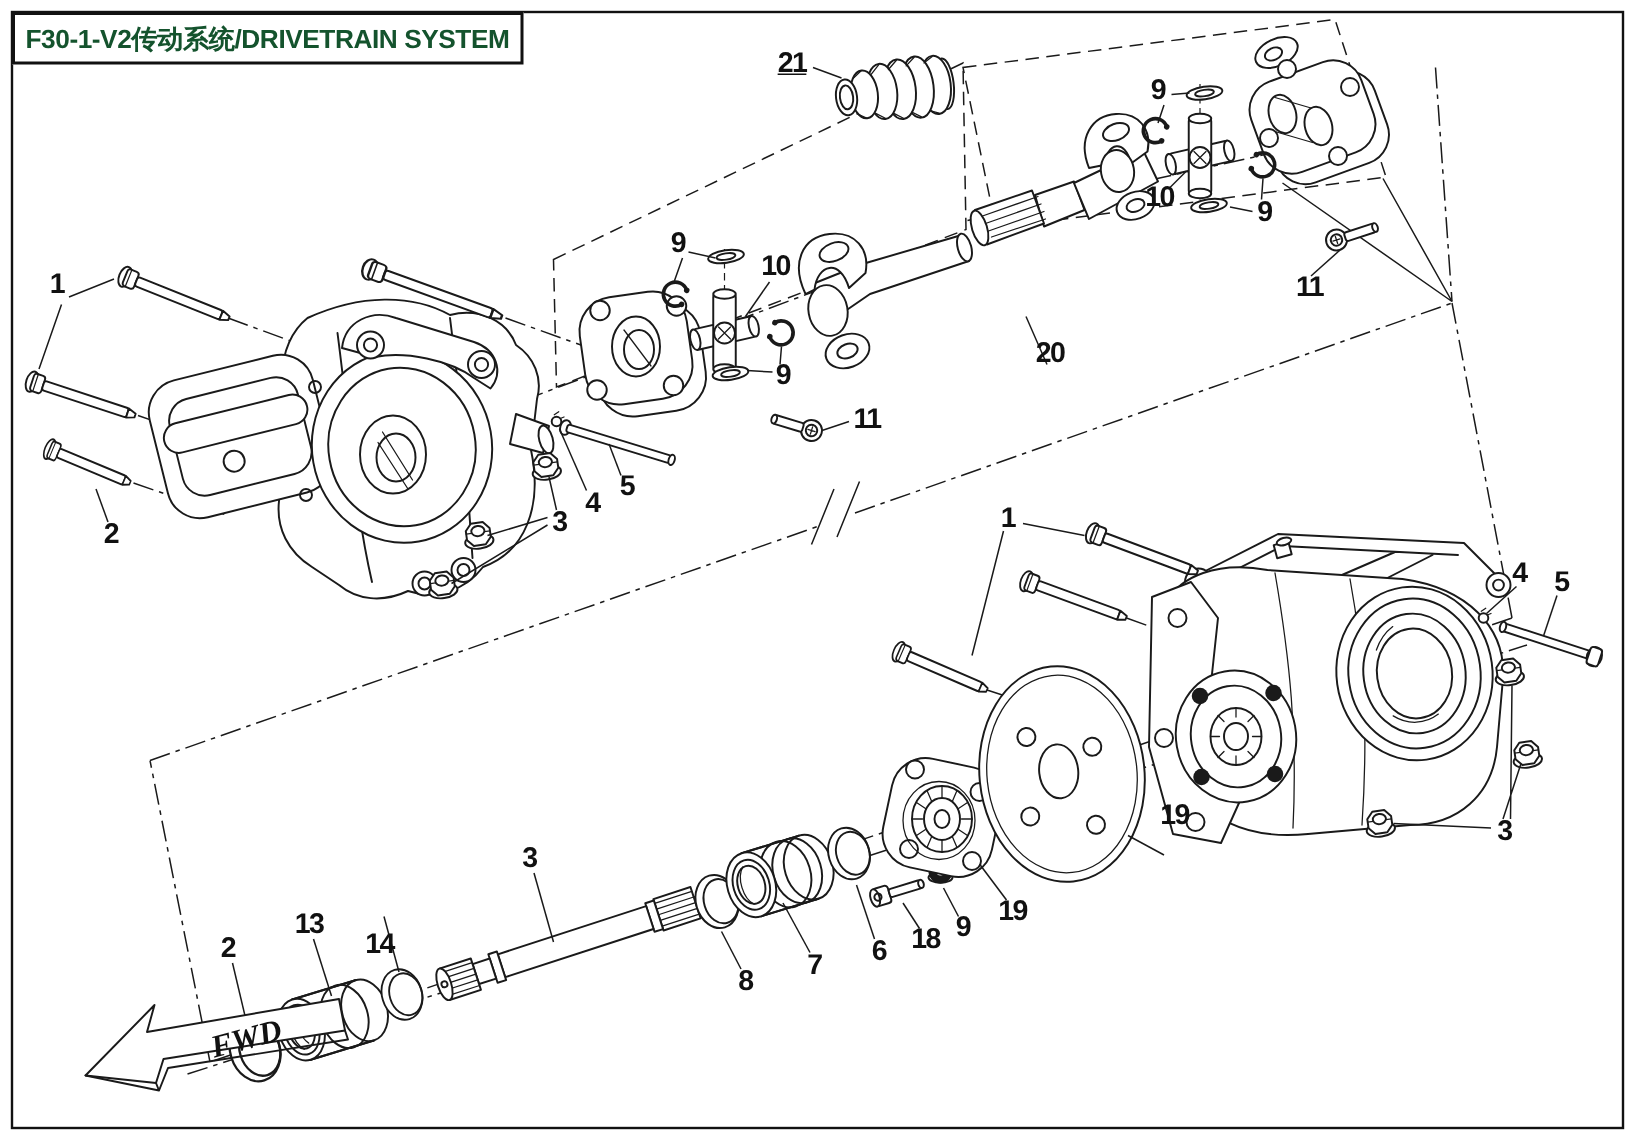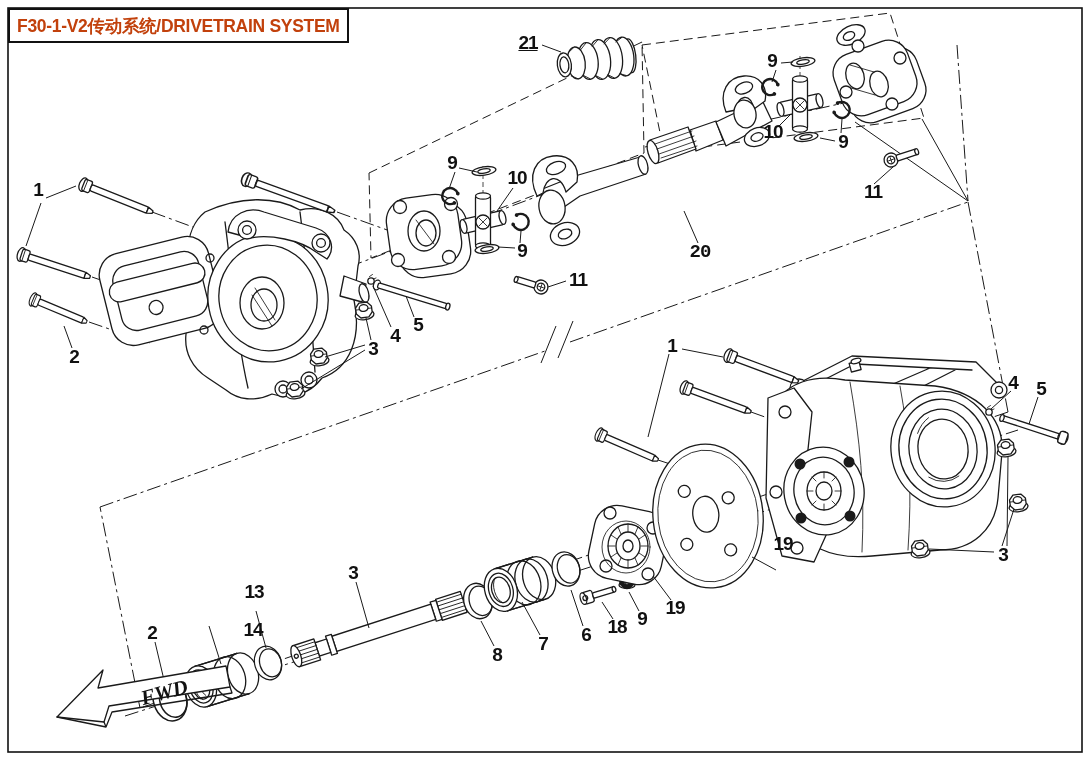--- a/index.html
+++ b/index.html
@@ -2,21 +2,21 @@
 <html><head>
 <meta charset="utf-8">
 <style>
   html,body{margin:0;padding:0;background:#e8e8e8;}
   .stage{position:relative;width:1090px;height:760px;background:#ffffff;
          font-family:"Liberation Sans",sans-serif;overflow:hidden;}
   .stage svg{position:absolute;left:0;top:0;}
   .title-box{position:absolute;left:8px;top:8px;width:330px;height:31px;
              border:2px solid #111;background:#fff;display:flex;align-items:center;
              padding-left:7px;box-sizing:content-box;z-index:5;}
-  .title-box span{font:700 17.5px "Liberation Sans",sans-serif;color:#c2410c;
+  .title-box span{font:700 17.5px "Liberation Sans",sans-serif;color:#14532d;
                   letter-spacing:-0.3px;white-space:nowrap;}
   .callout-layer{position:absolute;left:0;top:0;width:100%;height:100%;z-index:6;}
   .callout{position:absolute;transform:translate(-50%,-50%);
            font:700 19px "Liberation Sans",sans-serif;color:#111;letter-spacing:-1px;}
   
   .s{fill:none;stroke:#1a1a1a;stroke-width:1.3;stroke-linecap:round;stroke-linejoin:round}
   .w{fill:#ffffff;stroke:#1a1a1a;stroke-width:1.3;stroke-linecap:round;stroke-linejoin:round}
   .t{stroke-width:0.85}
   .k{fill:none;stroke:#1a1a1a;stroke-width:2.4;stroke-linecap:round}
   .dsh{fill:none;stroke:#1a1a1a;stroke-width:1;stroke-dasharray:9 5}
@@ -431,31 +431,31 @@
       <div class="callout" style="left: 418px; top: 325px;">5</div>
       <div class="callout" style="left: 578px; top: 280px;">11</div>
       <div class="callout" style="left: 452px; top: 163px;">9</div>
       <div class="callout" style="left: 517px; top: 178px;">10</div>
       <div class="callout" style="left: 522px; top: 251px;">9</div>
       <div class="callout" style="left: 528px; top: 43px; text-decoration: underline;">21</div>
       <div class="callout" style="left: 772px; top: 61px;">9</div>
       <div class="callout" style="left: 773px; top: 132px;">10</div>
       <div class="callout" style="left: 843px; top: 142px;">9</div>
       <div class="callout" style="left: 873px; top: 192px;">11</div>
-      <div class="callout" style="left: 700px; top: 252px; font-family: Liberation Mono, monospace;">20</div>
+      <div class="callout" style="left: 700px; top: 236px;">20</div>
       <div class="callout" style="left: 672px; top: 346px;">1</div>
       <div class="callout" style="left: 1013px; top: 383px;">4</div>
       <div class="callout" style="left: 1041px; top: 389px;">5</div>
       <div class="callout" style="left: 1003px; top: 555px;">3</div>
       <div class="callout" style="left: 783px; top: 544px;">19</div>
       <div class="callout" style="left: 675px; top: 608px;">19</div>
       <div class="callout" style="left: 642px; top: 619px;">9</div>
       <div class="callout" style="left: 617px; top: 627px;">18</div>
       <div class="callout" style="left: 586px; top: 635px;">6</div>
       <div class="callout" style="left: 543px; top: 644px;">7</div>
       <div class="callout" style="left: 497px; top: 655px;">8</div>
       <div class="callout" style="left: 353px; top: 573px;">3</div>
       <div class="callout" style="left: 253px; top: 630px;">14</div>
-      <div class="callout" style="left: 206px; top: 592px; margin-left: 48px;">13</div>
+      <div class="callout" style="left: 206px; top: 617px;">13</div>
       <div class="callout" style="left: 152px; top: 633px;">2</div>
     </div>
 
 </div>
 
 </body></html>

